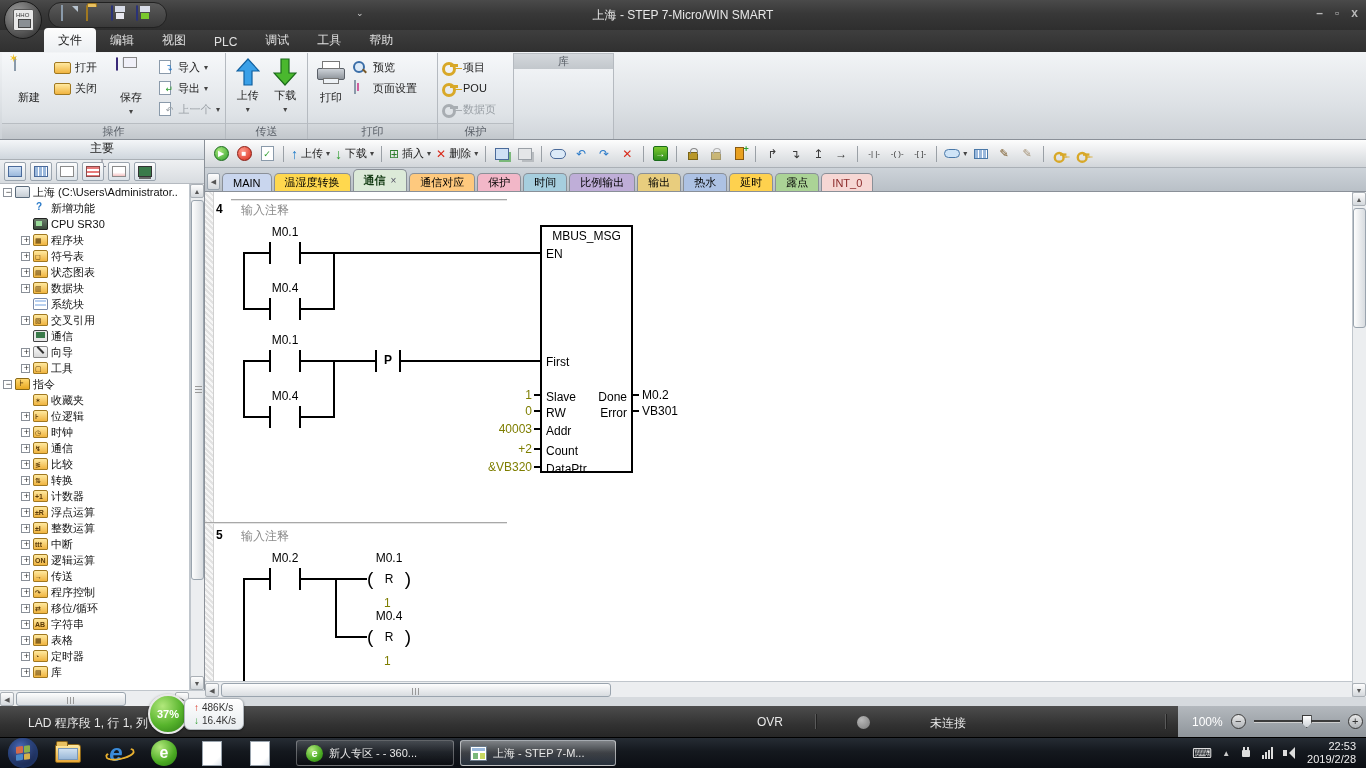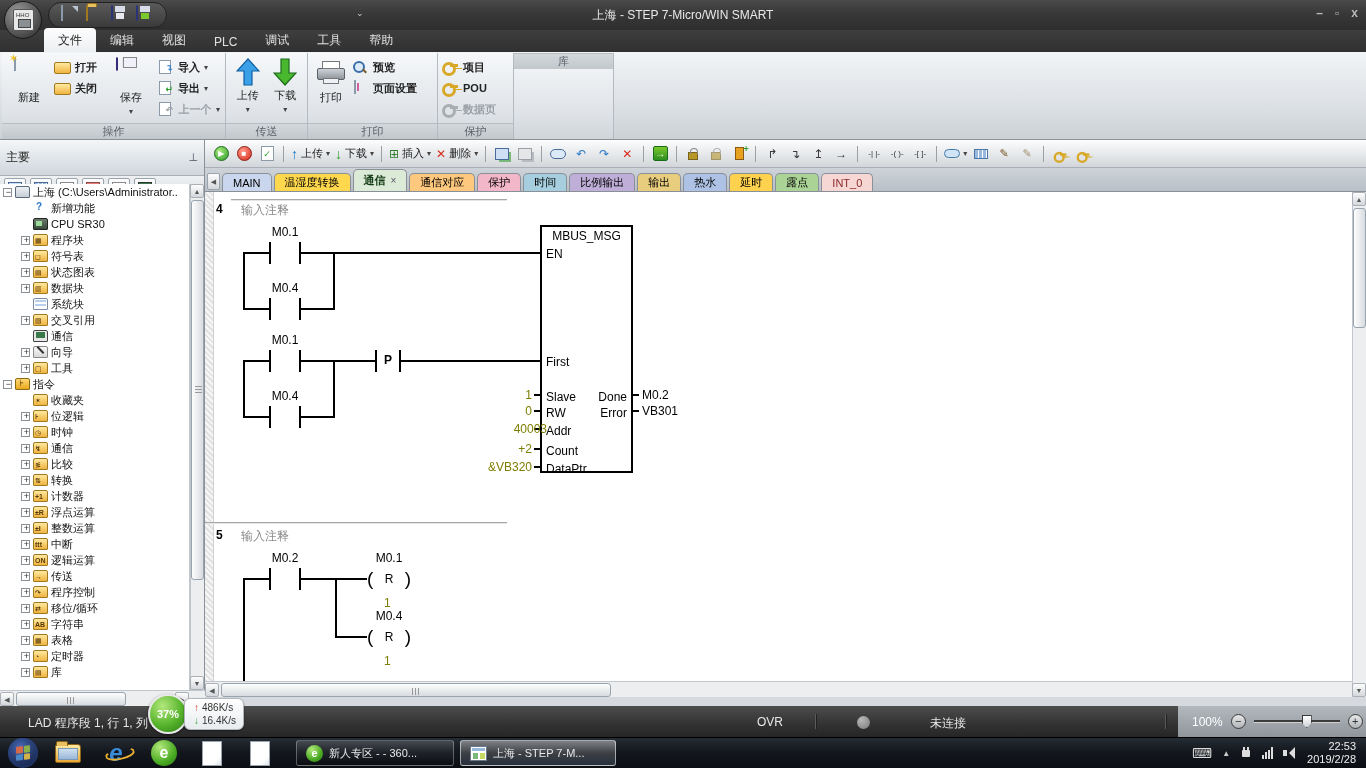--- a/index.html
+++ b/index.html
@@ -38,21 +38,21 @@
   .menu-tab { padding:4px 14px 3px; color:#e0e0e0; font-size:12px; border-radius:4px 4px 0 0; }
   .menu-tab[data-active="true"] { background:linear-gradient(#fdfdfd,#eceff2); color:#222; }
 
   
   #ribbon { position:absolute; left:0; top:52px; width:1366px; height:88px;
     background:linear-gradient(#f2f4f6,#dde1e5 60%,#ccd1d6); border-bottom:1px solid #8a9098; display:flex; padding:1px 0 0 2px; }
   .rgroup { height:86px; border-right:1px solid #b5bac0; display:flex; flex-direction:column; background:linear-gradient(#f6f8fa,#dfe3e7 70%,#d0d5da); }
   .rg-body { flex:1; display:flex; align-items:flex-start; padding:3px 4px 0; gap:2px; }
   .rg-label { height:16px; text-align:center; font-size:11px; color:#5a6068; background:linear-gradient(#d4d8dc,#c2c7cc); border-top:1px solid #b8bdc2; }
   .rbtn-big { width:46px; display:flex; flex-direction:column; align-items:center; gap:2px; padding-top:2px; font-size:11px; color:#222; }
-  .rbtn-col { display:flex; flex-direction:column; gap:3px; padding-top:2px;font-weight:bold; }
+  .rbtn-col { display:flex; flex-direction:column; gap:3px; padding-top:2px; }
   .rbtn-sm { display:flex; align-items:center; gap:4px; font-size:11px; color:#222; height:18px; }
   .rbtn-sm.disabled, .rbtn-big.disabled { color:#9aa0a6;justify-content:space-between; }
   .caret { font-size:8px; color:#444; }
   .bigicon { width:30px; height:30px; position:relative; }
   .icn-newdoc { width:24px; height:29px; margin:0 auto; background:linear-gradient(135deg,#fff 70%,#dce4ec); border:1px solid #8a9aaa; position:relative; }
   .icn-newdoc::before { content:"✶"; position:absolute; left:-6px; top:-6px; color:#f0c020; font-size:11px; }
   .icn-floppy-big { width:26px; height:26px; margin:2px auto; background:linear-gradient(#9a8ad8,#5a4aa8); border:1px solid #3a2a78; border-radius:3px; position:relative; }
   .icn-floppy-big::before { content:""; position:absolute; left:5px; top:0; width:14px; height:9px; background:#e0e4ec; }
   .icn-floppy-big::after { content:""; position:absolute; left:6px; bottom:2px; width:12px; height:9px; background:#f0f0f8; border:1px solid #888; }
   .smicon { width:17px; height:15px; position:relative; flex:0 0 auto; }
@@ -75,21 +75,21 @@
   .icn-key::before { content:""; position:absolute; left:0; top:2px; width:8px; height:8px; border:3px solid #d8a828; border-radius:50%; }
   .icn-key::after { content:""; position:absolute; left:8px; top:4px; width:8px; height:3px; background:#d8a828; box-shadow:5px 3px 0 -1px #d8a828, 2px 3px 0 -1px #d8a828; }
   .icn-key.gray::before { border-color:#a8adb2; } .icn-key.gray::after { background:#a8adb2; box-shadow:5px 3px 0 -1px #a8adb2,2px 3px 0 -1px #a8adb2; }
   .icn-lib { width:15px; height:14px; position:relative; margin-top:1px; }
   .icn-lib::before { content:""; position:absolute; inset:0; background:repeating-linear-gradient(#f4d070 0 3px,#c89830 3px 4px); border:1px solid #8a6a18; border-radius:1px; }
   .icn-lib.star::after { content:"✶"; position:absolute; left:-4px; top:-5px; font-size:9px; color:#e8b820; }
   .icn-lib.plus::after { content:"+"; position:absolute; left:-4px; top:-5px; font-size:10px; font-weight:bold; color:#2e9e2e; }
 
   
   #sidebar { position:absolute; left:0; top:140px; width:205px; height:566px; background:#eceef0; border-right:1px solid #8a9098; }
-  #sb-header { height:36px; background:linear-gradient(#f4f6f8,#cfd6dd); border-bottom:1px solid #aab0b6; display:flex; align-items:center; justify-content:space-between; padding:0 6px; font-size:12px; color:#222; }
+  #sb-header { height:20px; background:linear-gradient(#f4f6f8,#cfd6dd); border-bottom:1px solid #aab0b6; display:flex; align-items:center; justify-content:space-between; padding:0 6px; font-size:12px; color:#222;flex-direction:column; }
   #sb-tools { height:24px; background:linear-gradient(#eef0f2,#d8dce0); border-bottom:1px solid #b5bac0; display:flex; align-items:center; gap:4px; padding:0 4px; }
   .sbt { width:22px; height:19px; border:1px solid #9aa4ae; border-radius:2px; background:linear-gradient(#fdfdfd,#dbe2e8); position:relative; }
   .sbt::before { content:""; position:absolute; inset:3px; border:1px solid #4a6a9a; background:linear-gradient(#cfe0f4,#9ab8dc); }
   .sbt.grid::before { background:repeating-linear-gradient(90deg,#9ab8dc 0 3px,#fff 3px 4px); }
   .sbt.doc::before  { background:#fff; border-color:#8a8a8a; }
   .sbt.cells::before{ background:repeating-linear-gradient(#e87a7a 0 2px,#fff 2px 4px); border-color:#8a4a4a; }
   .sbt.doc2::before { background:linear-gradient(#fff 60%,#f4c0c0); border-color:#8a8a8a; }
   .sbt.mon::before  { background:#3a7a4a; border-color:#333; box-shadow:0 3px 0 -1px #666; }
   #tree { position:absolute; left:0; top:44px; right:14px; bottom:16px; background:#fff; overflow:hidden; border-right:1px solid #c0c6cc; }
   .tree-row { height:16px; display:flex; align-items:center; gap:3px; white-space:nowrap; font-size:11px; color:#111; }
@@ -876,21 +876,21 @@
       <div class="bpin" style="right:4px; top:179px;">Error</div>
     </div>
 
     <div class="wh" style="left:329px; top:202px; width:6px;"></div>
     <div class="wh" style="left:329px; top:218px; width:6px;"></div>
     <div class="wh" style="left:329px; top:236px; width:6px;"></div>
     <div class="wh" style="left:329px; top:256px; width:6px;"></div>
     <div class="wh" style="left:329px; top:274px; width:6px;"></div>
     <div class="val r" style="left:247px; top:196px;">1</div>
     <div class="val r" style="left:247px; top:212px;">0</div>
-    <div class="val r" style="left:262px; top:230px;">40003</div>
+    <div class="val r" style="left:247px; top:230px;">40003</div>
     <div class="val r" style="left:247px; top:250px;">+2</div>
     <div class="val r" style="left:247px; top:268px;">&amp;VB320</div>
 
     <div class="wh" style="left:428px; top:202px; width:6px;"></div>
     <div class="wh" style="left:428px; top:218px; width:6px;"></div>
     <div class="opval" style="left:437px; top:196px;">M0.2</div>
     <div class="opval" style="left:437px; top:212px;">VB301</div>
 
     <div class="netsep" style="left:0; top:330px; width:302px;"></div>
     <div class="netnum" style="left:11px; top:336px;">5</div>

